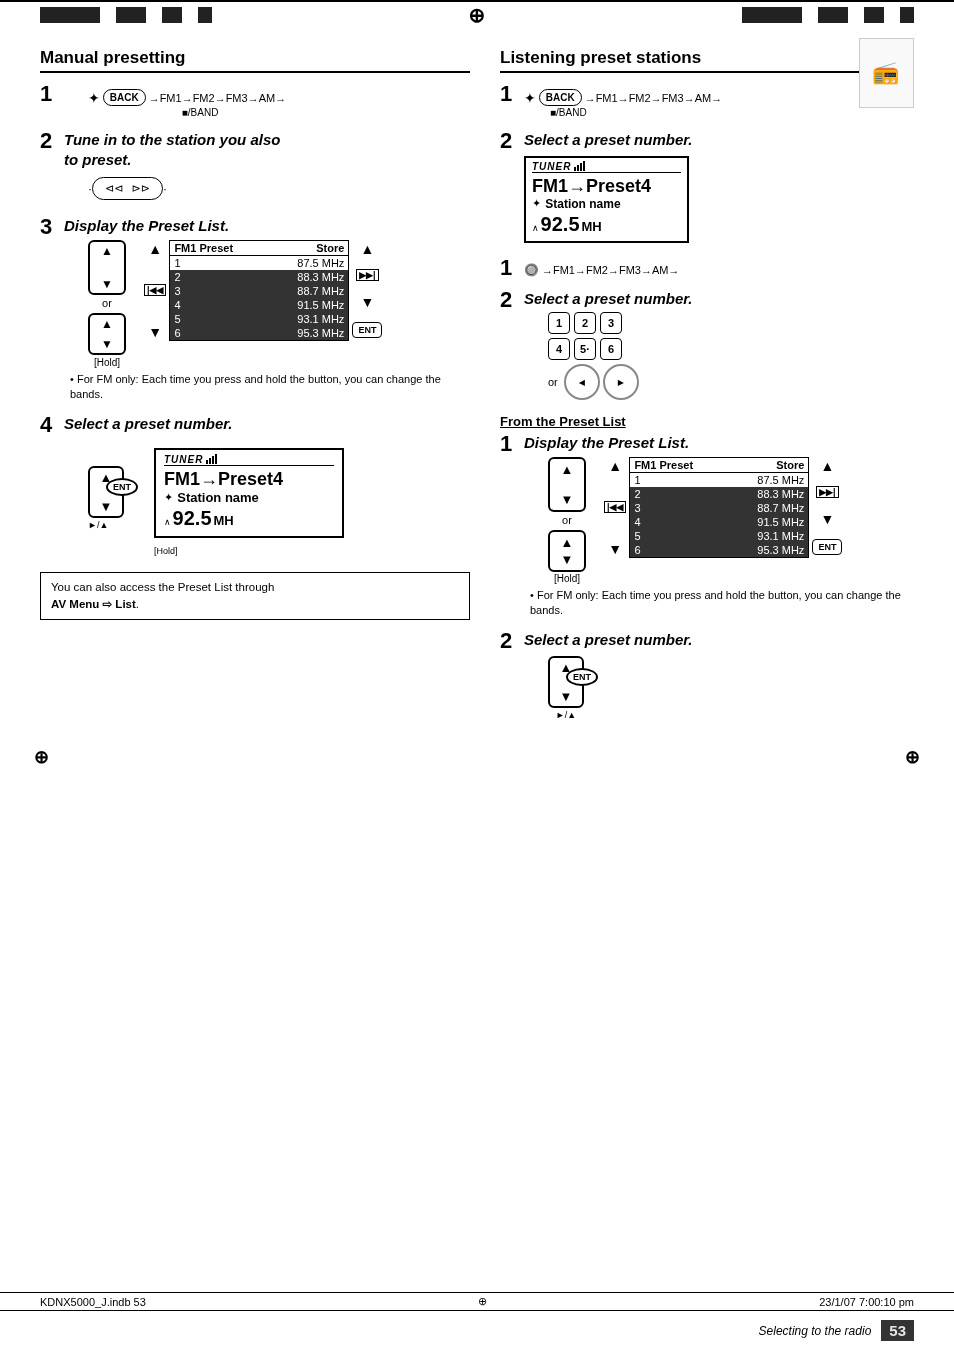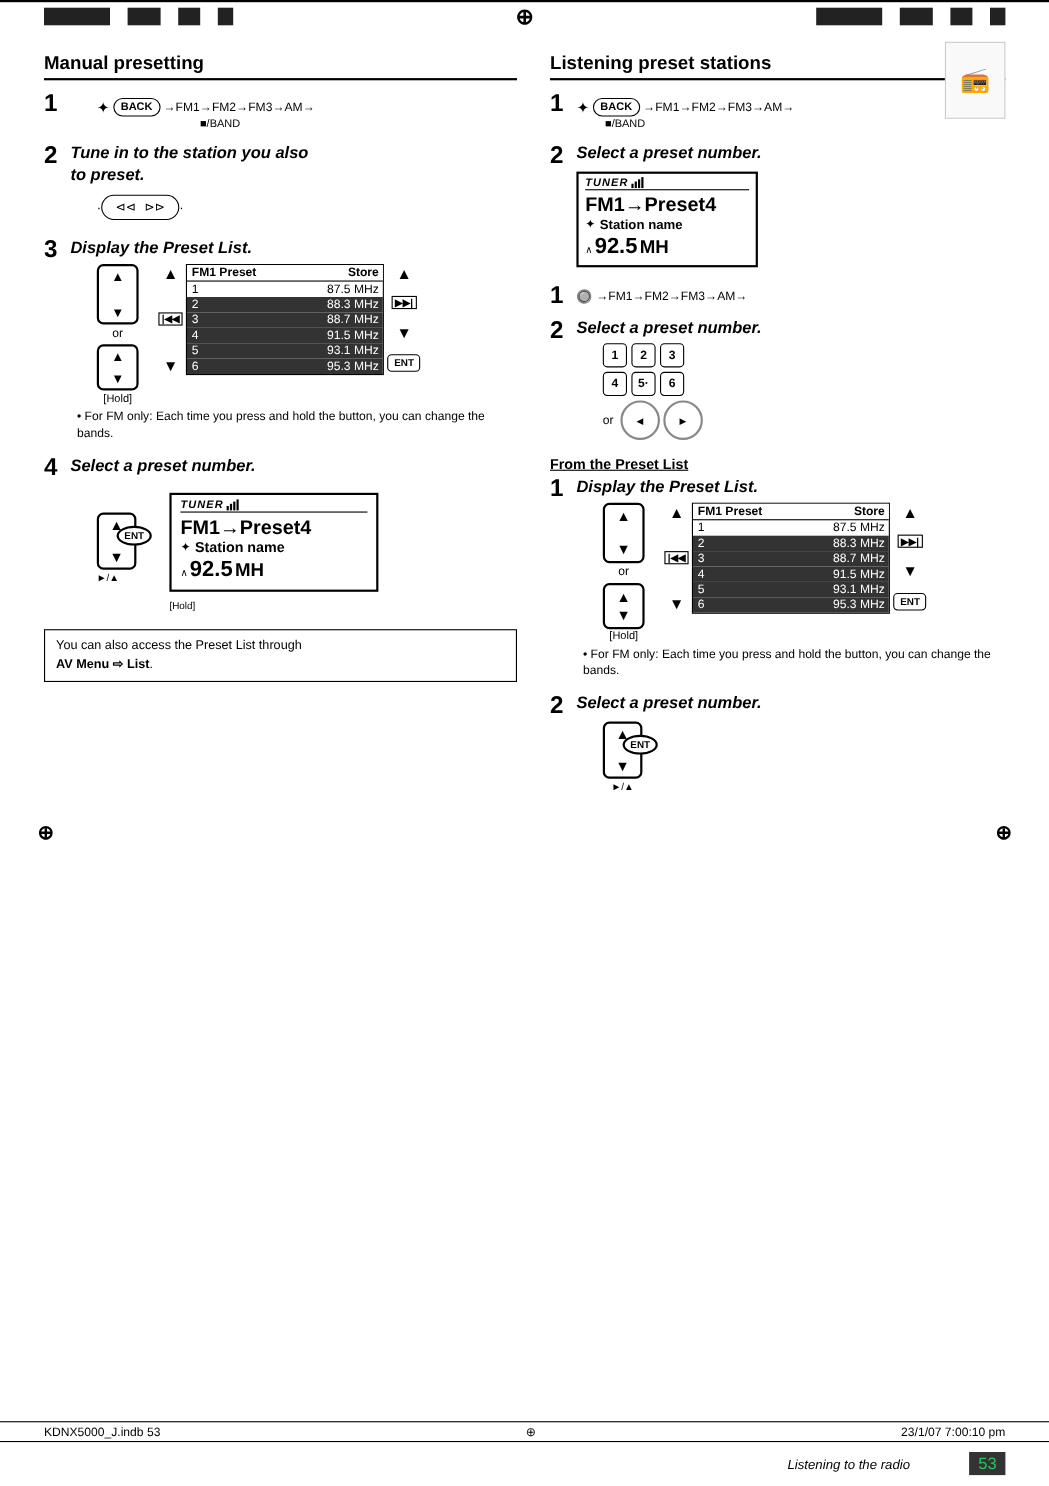--- a/index.html
+++ b/index.html
@@ -256,21 +256,21 @@
       display: flex;
       align-items: baseline;
       gap: 2px;
       margin-top: 2px;
     }
     .tuner-freq-num {
       font-size: 20px;
       font-weight: bold;
     }
     .tuner-freq-unit {
-      font-size: 17px;
+      font-size: 13px;
       font-weight: bold;
     }
 
     
     .note-box {
       border: 1px solid #000;
       padding: 6px 10px;
       font-size: 11.5px;
       margin-top: 12px;
       line-height: 1.5;
@@ -349,25 +349,24 @@
       display: flex;
       align-items: center;
       gap: 10px;
     }
     .page-italic {
       font-style: italic;
       font-size: 12px;
     }
     .page-num-box {
       background: #333;
-      color: #22c55e;
+      color: #e5e5e5;
       padding: 2px 8px;
       font-size: 15px;
-      font-weight: normal;
-      margin-left: 44px;
+      font-weight: bold;
     }
 
     .ent-btn {
       border: 1.5px solid #000;
       border-radius: 4px;
       padding: 2px 5px;
       font-size: 9px;
       font-weight: bold;
     }
 
@@ -847,16 +846,16 @@
 </div>
 
 <div class="bottom-strip">
   <span>KDNX5000_J.indb  53</span>
   <span>⊕</span>
   <span>23/1/07  7:00:10 pm</span>
 </div>
 
 <div class="page-footer">
   <div class="page-num-area">
-    <span class="page-italic">Listening to the radio</span>
+    <span class="page-italic">Selecting to the radio</span>
     <div class="page-num-box">53</div>
   </div>
 </div>
 
 </body></html>

